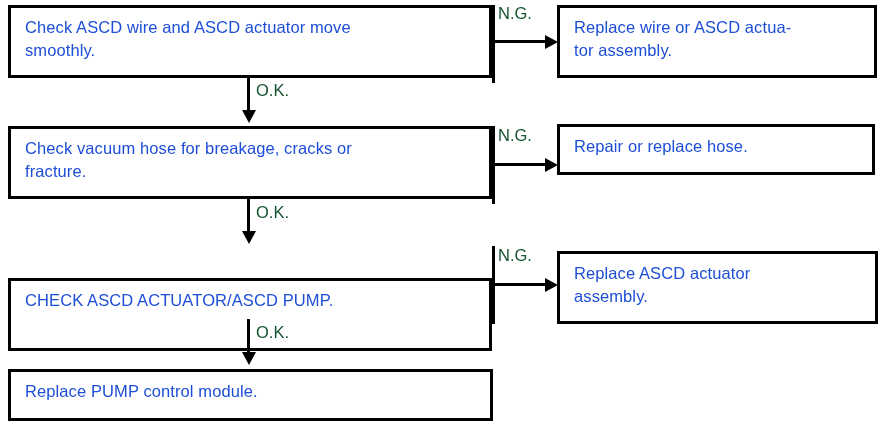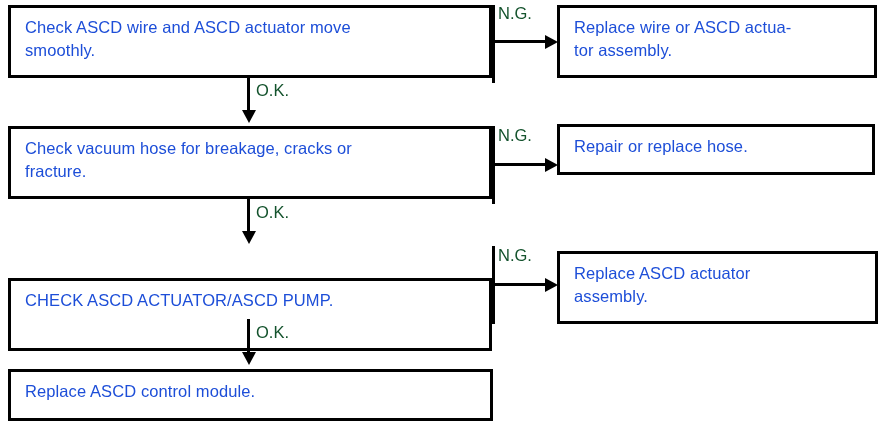--- a/index.html
+++ b/index.html
@@ -121,16 +121,16 @@
   <div class="node-box" style="left:557px; top:251px; width:321px; height:73px;">
     <div class="node-text">Replace ASCD actuator
 assembly.</div>
   </div>
 
   <div class="vline" style="left:247px; top:319px; height:36px;"></div>
   <div class="arrow-down" style="left:241.5px; top:352px;"></div>
   <div class="conn-label" style="left:256px; top:323px;">O.K.</div>
 
   <div class="node-box" style="left:8px; top:369px; width:485px; height:52px;">
-    <div class="node-text">Replace ASCD control module.</div>
+    <div class="node-text">Replace PUMP control module.</div>
   </div>
 
 </div>
 
 </body></html>

